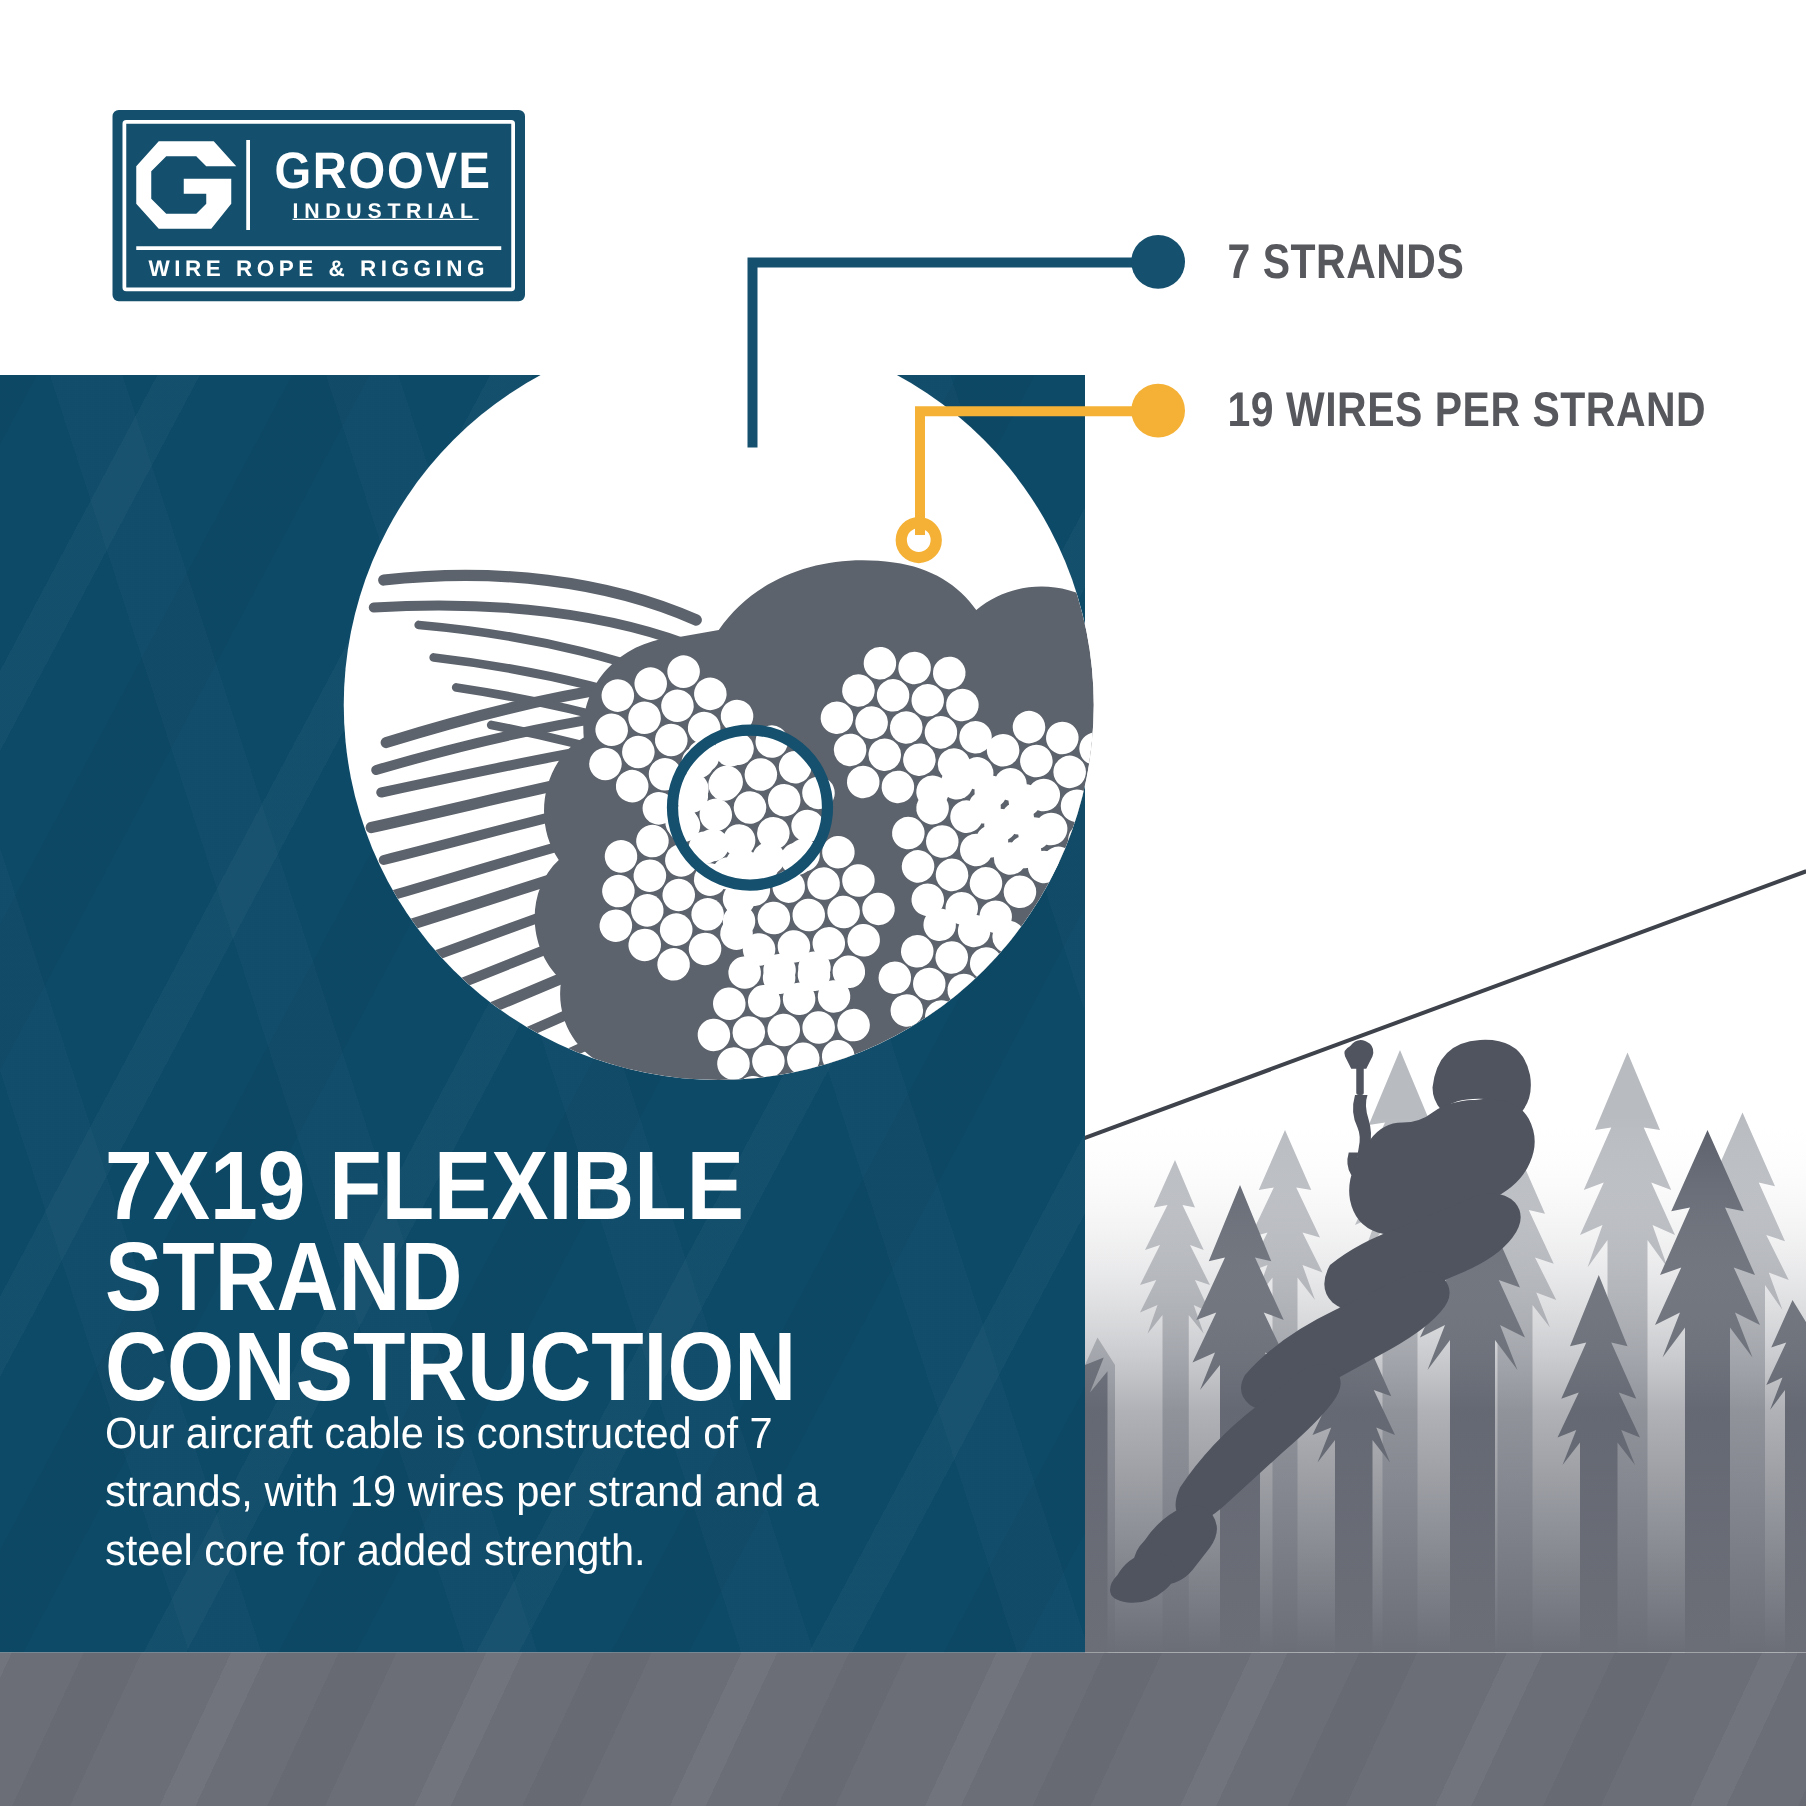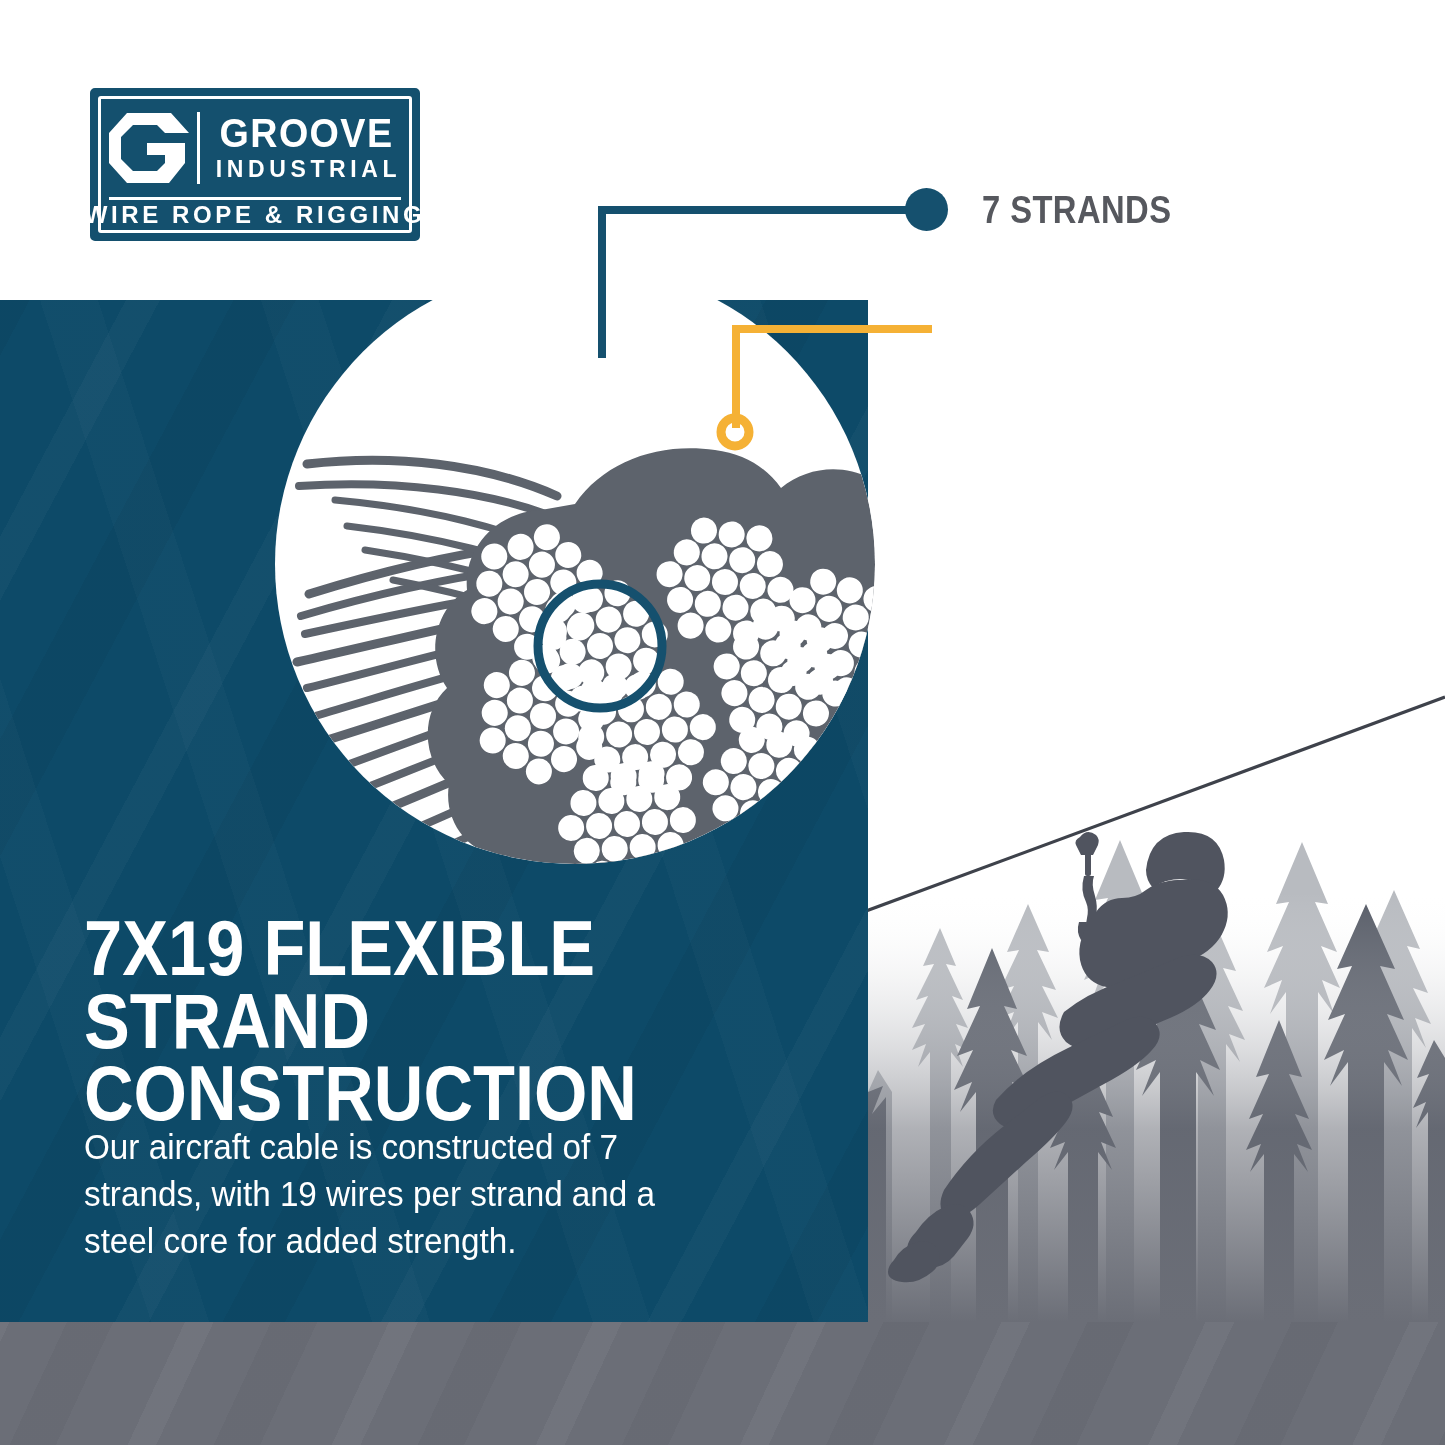--- a/index.html
+++ b/index.html
@@ -85,30 +85,31 @@
   .logo-div{width:3px;height:72px;background:#ffffff;flex:0 0 3px;}
   .logo-words{
     flex:1;display:flex;flex-direction:column;align-items:center;
     justify-content:center;padding:0 6px 0 10px;
   }
   .logo-groove{
     color:#ffffff;font-weight:bold;font-size:41px;line-height:0.95;
     letter-spacing:1.5px;transform:scaleX(0.92);font-family:"Liberation Sans", sans-serif;
   }
   .logo-industrial{
-    color:#ffffff;font-weight:bold;font-size:23px;line-height:1.1;
+    color:#ffffff;font-weight:bold;font-size:17px;line-height:1.1;
     letter-spacing:4.6px;margin-top:4px;padding-left:4px;
     font-family:"Liberation Sans", sans-serif;
+    text-decoration:underline;
   }
   .logo-rule{height:3px;background:#ffffff;margin:0 8px;}
   .logo-bottom{
     flex:1;display:flex;align-items:center;justify-content:center;
   }
   .logo-tag{
-    color:#ffffff;font-weight:bold;font-size:24px;letter-spacing:3.6px;
+    color:#ffffff;font-weight:bold;font-size:18px;letter-spacing:3.6px;
     font-family:"Liberation Sans", sans-serif;white-space:nowrap;
   }
 
   
   .callouts{position:absolute;left:900px;top:140px;width:520px;height:320px;}
   .callout{position:absolute;display:flex;align-items:center;}
   .callout .dot{border-radius:50%;flex:0 0 auto;}
   .callout .txt{
     margin-left:34px;color:#56585e;font-weight:bold;
     font-size:39px;letter-spacing:0.5px;line-height:1;
@@ -356,20 +357,24 @@
         <div class="logo-tag">WIRE ROPE &amp; RIGGING</div>
       </div>
     </div>
   </div>
 
   <div class="callouts">
     <div class="callout" id="co0">
       <span class="dot"></span>
       <span class="txt">7 STRANDS</span>
     </div>
+    <div class="callout" id="co1">
+      <span class="dot"></span>
+      <span class="txt">19 WIRES PER STRAND</span>
+    </div>
   </div>
 
   <div class="headline">
     <span class="l1">7X19 FLEXIBLE</span>
     <span class="l2">STRAND CONSTRUCTION</span>
   </div>
   <div class="body">Our aircraft cable is constructed of 7 strands, with 19 wires per strand and a steel core for added strength.</div>
 
   <div class="bottom-bar">
     <div class="stripes"></div>

